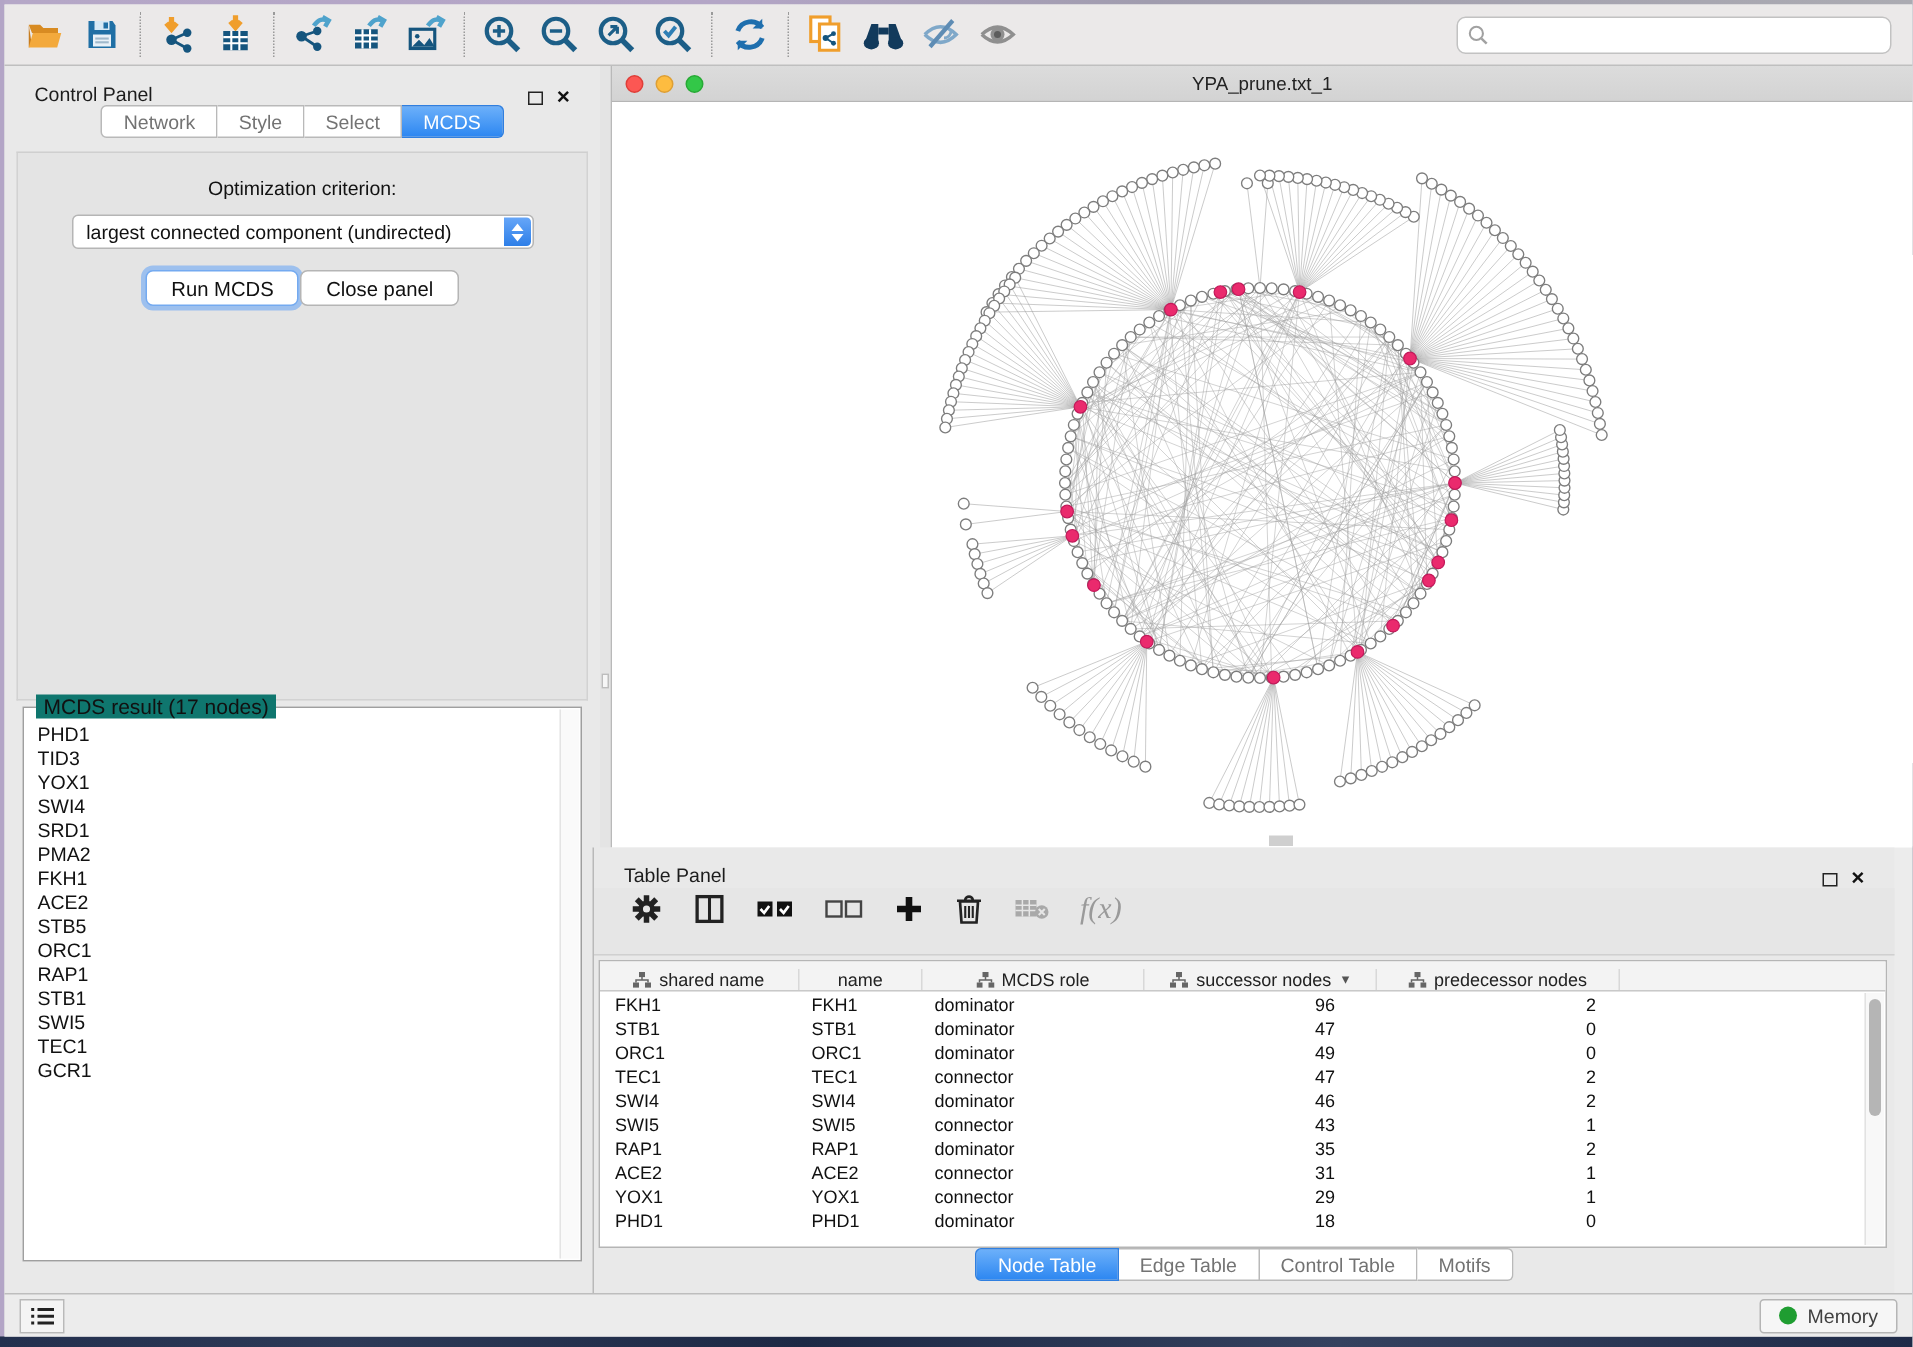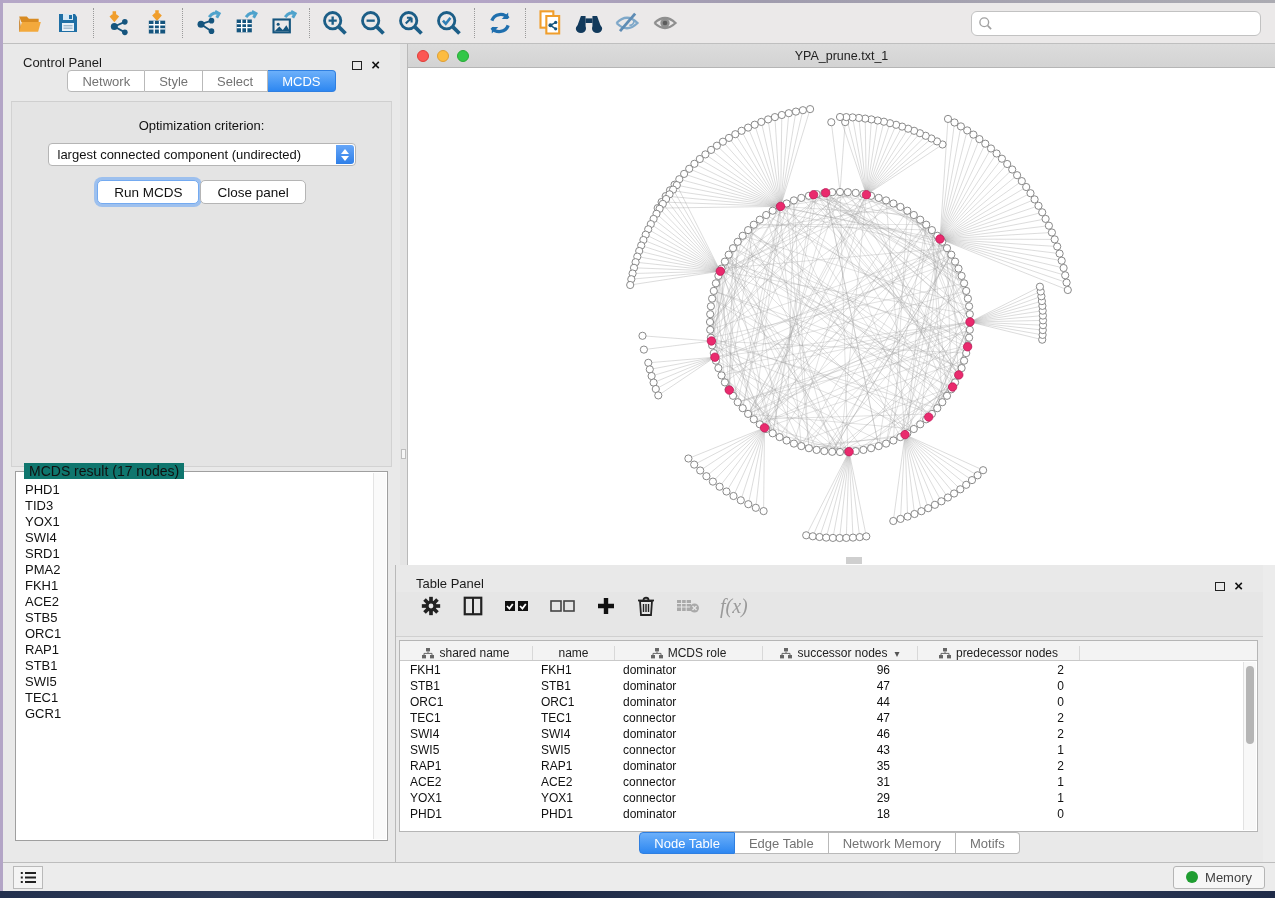--- a/index.html
+++ b/index.html
@@ -1129,21 +1129,21 @@
             <div class="tcell c0">STB1</div>
             <div class="tcell c1">STB1</div>
             <div class="tcell c2">dominator</div>
             <div class="tcell c3 num3">47</div>
             <div class="tcell c4 num4">0</div>
           </div>
           <div class="trow">
             <div class="tcell c0">ORC1</div>
             <div class="tcell c1">ORC1</div>
             <div class="tcell c2">dominator</div>
-            <div class="tcell c3 num3">44</div>
+            <div class="tcell c3 num3">49</div>
             <div class="tcell c4 num4">0</div>
           </div>
           <div class="trow">
             <div class="tcell c0">TEC1</div>
             <div class="tcell c1">TEC1</div>
             <div class="tcell c2">connector</div>
             <div class="tcell c3 num3">47</div>
             <div class="tcell c4 num4">2</div>
           </div>
           <div class="trow">
@@ -1190,21 +1190,21 @@
           </div>
         </div>
       <div id="nt-scroll">
           <div id="nt-thumb"></div>
         </div>
     </div>
 
     <div id="tp-tabs" class="seg-tabs">
         <div class="seg-tab selected">Node Table</div>
         <div class="seg-tab">Edge Table</div>
-        <div class="seg-tab">Network Memory</div>
+        <div class="seg-tab">Control Table</div>
         <div class="seg-tab">Motifs</div>
       </div>
   </div>
 
   <div id="status-bar">
     <div id="list-btn">
       <svg width="16" height="13" viewBox="0 0 16 13">
           <g stroke="#222" stroke-width="2">
             <path d="M0.8 2 h2 M5 2 h11"></path>
             <path d="M0.8 6.5 h2 M5 6.5 h11"></path>

